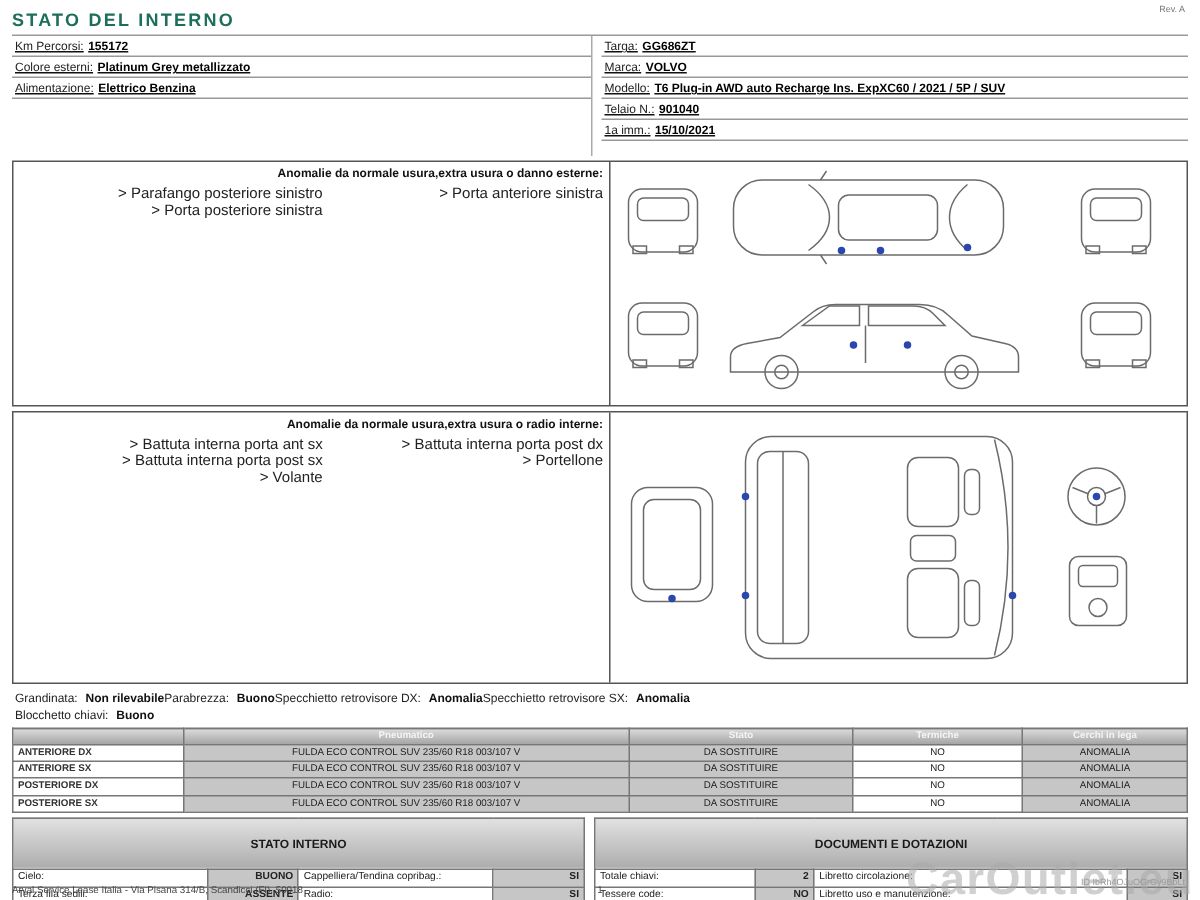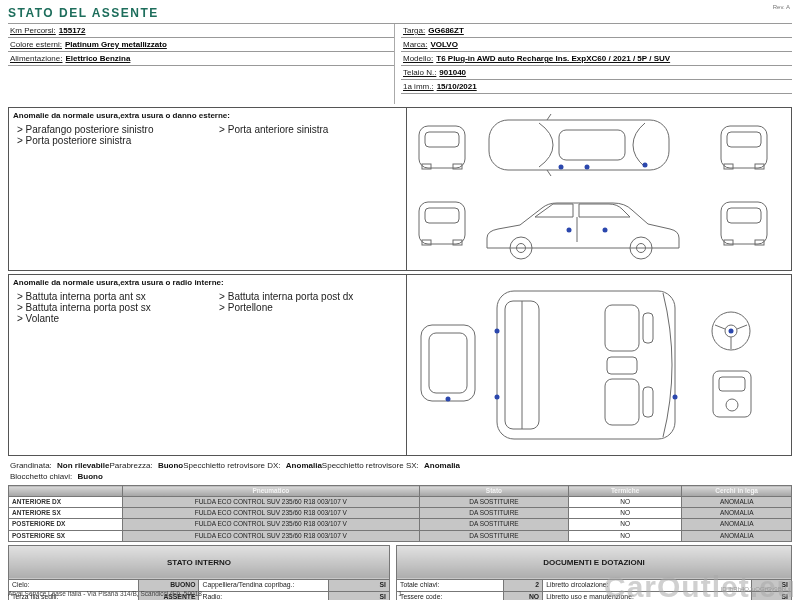--- a/index.html
+++ b/index.html
@@ -13,21 +13,21 @@
     margin:0;font-size:12px;font-weight:bold;letter-spacing:1.5px;
     color:#1e6e5c;padding-bottom:3px;border-bottom:1px solid #9a9a9a;
   }
   
   .head-grid{display:grid;grid-template-columns:386px 1fr;min-height:80px;text-decoration:underline;}
   .head-col.right{border-left:1px solid #aaa;padding-left:6px;}
   .frow{display:flex;align-items:baseline;font-size:8px;padding:2px 0 2px 2px;border-bottom:1px solid #999;}
   .flabel{margin-right:3px;color:#222;white-space:nowrap;}
   .fvalue{font-weight:bold;color:#000;}
   
-  .box{border:1px solid #555;display:flex;margin-top:3px;box-sizing:border-box;}
+  .box{border:1px solid #555;display:flex;margin-top:3px;box-sizing:border-box;text-align:right;}
   .box-ext{height:164px;}
   .box-int{height:182px;}
   .box-text{width:398px;border-right:1px solid #555;box-sizing:border-box;padding:3px 4px;}
   .box-title{font-size:8px;font-weight:bold;margin-bottom:4px;}
   .item-cols{display:flex;}
   .item-col{list-style:none;margin:0;padding:0 0 0 4px;width:52%;}
   .item-col.c2{width:48%;}
   .item-col li{font-size:10px;line-height:11px;color:#222;}
   .box-diagram{flex:1;display:flex;align-items:center;justify-content:center;}
   .ln{stroke:#6b6b6b;stroke-width:1;fill:none;}
@@ -64,21 +64,21 @@
     position:absolute;right:4px;bottom:-4px;font-size:30px;font-weight:bold;
     color:rgba(170,170,170,0.55);letter-spacing:1px;z-index:5;pointer-events:none;
   }
 </style>
 </head>
 <body>
 
 <div class="page">
 
   <div class="rev">Rev. A</div>
-  <h1 class="title">STATO DEL ASSENTE</h1>
+  <h1 class="title">STATO DEL INTERNO</h1>
 
   <div class="head-grid">
     <div class="head-col left">
       <div class="frow">
         <span class="flabel">Km Percorsi:</span>
         <span class="fvalue">155172</span>
       </div>
       <div class="frow">
         <span class="flabel">Colore esterni:</span>
         <span class="fvalue">Platinum Grey metallizzato</span>

